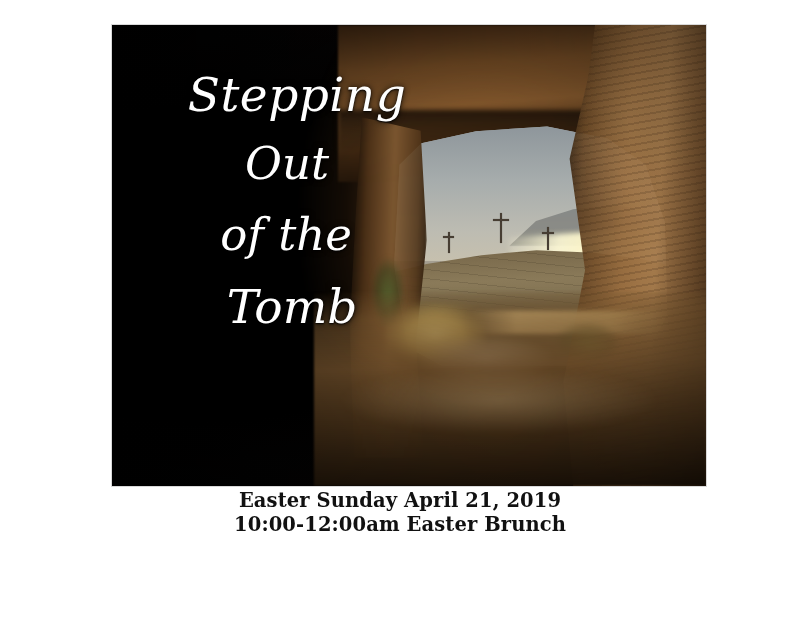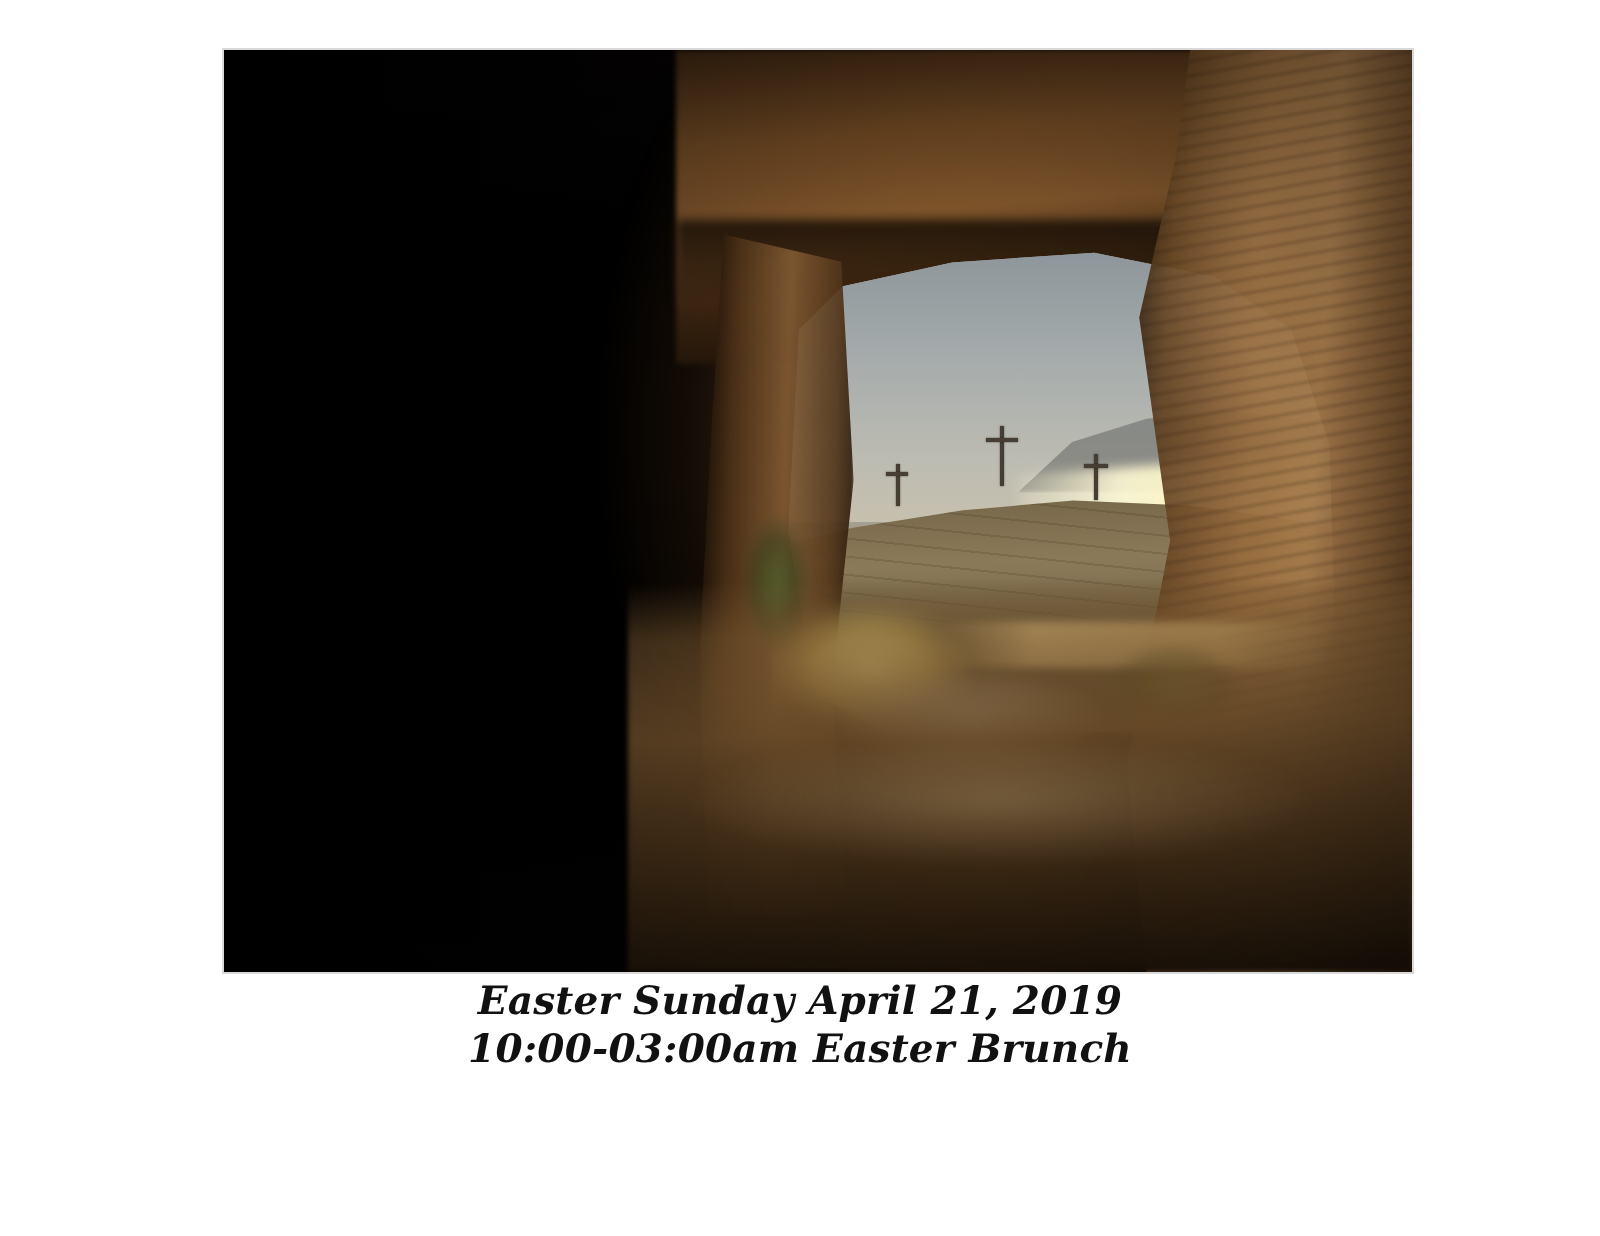--- a/index.html
+++ b/index.html
@@ -307,21 +307,20 @@
     left: 0;
     right: 0;
     top: 489px;
     text-align: center;
     color: #111111;
     font-family: "DejaVu Serif", serif;
     font-weight: 700;
     font-size: 19.5px;
     line-height: 23.5px;
     letter-spacing: 0.1px;
-    font-style: italic;
   }
   .caption .cline { display: block; white-space: nowrap; }
 </style>
 </head>
 <body>
 
 <div id="flyer">
 
   <div class="photo">
 
@@ -356,21 +355,27 @@
 
     <div class="sandy-band"></div>
     <div class="bush-green-left"></div>
     <div class="bush-yellow"></div>
     <div class="bush-white"></div>
     <div class="bush-green-right"></div>
 
     <div class="floor"></div>
     <div class="vignette"></div>
 
+    <div class="title-block">
+      <span class="title-line tl-1">Stepping</span>
+      <span class="title-line tl-2">Out</span>
+      <span class="title-line tl-3">of the</span>
+      <span class="title-line tl-4">Tomb</span>
+    </div>
 
   </div>
 
   <div class="caption">
     <span class="cline">Easter Sunday April 21, 2019</span>
-    <span class="cline">10:00-03:00am Easter Brunch</span>
+    <span class="cline">10:00-12:00am Easter Brunch</span>
   </div>
 
 </div>
 
 </body></html>

